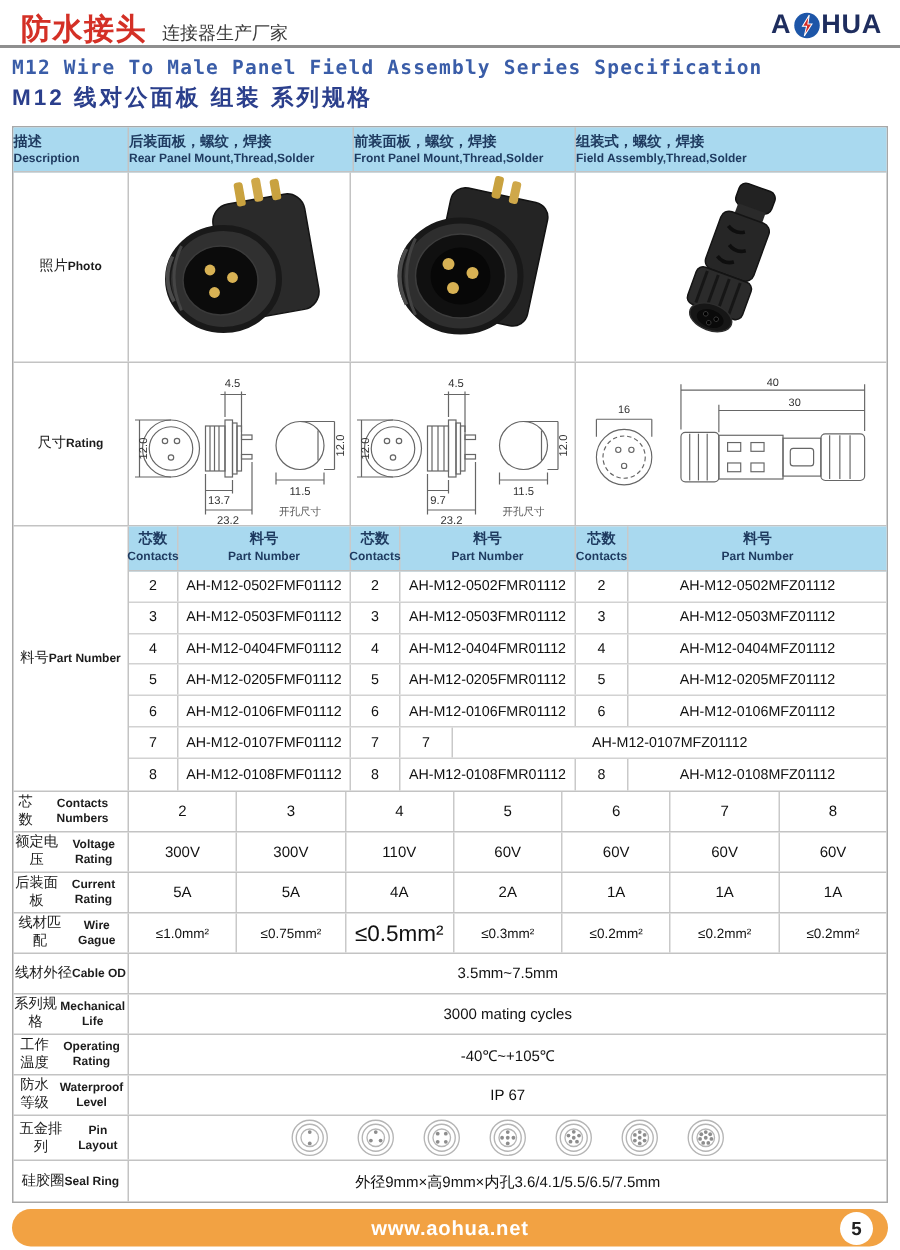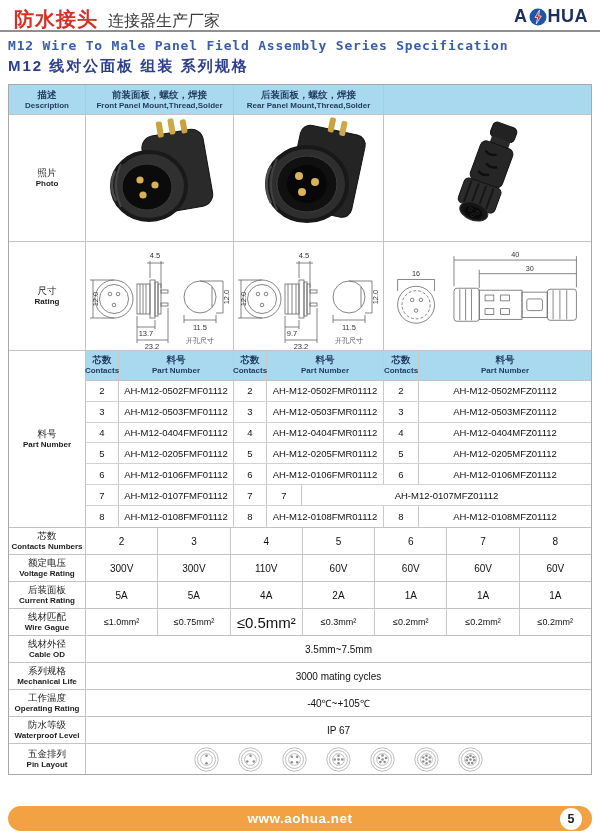--- a/index.html
+++ b/index.html
@@ -4,42 +4,42 @@
 <style>
   html,body{margin:0;padding:0;background:#ffffff;}
   .page{width:600px;height:833px;position:relative;background:#fff;overflow:hidden;
         font-family:"Liberation Sans",sans-serif;color:#1a1a1a;}
 
   
   .header{height:32px;box-sizing:border-box;padding:6px 12px 0 14px;display:flex;
           justify-content:space-between;align-items:flex-start;border-bottom:2px solid #8f8f8f;}
   .brand{display:flex;align-items:baseline;}
   .brand-cn{font-size:20px;font-weight:bold;color:#d43026;letter-spacing:1px;}
-  .brand-sub{font-size:16px;color:#3a3a3a;margin-left:10px;font-family:Liberation Mono, monospace;}
+  .brand-sub{font-size:12px;color:#3a3a3a;margin-left:10px;font-family:Liberation Mono, monospace;}
   .logo{display:flex;align-items:center;font-weight:bold;font-size:18px;color:#1e2d5e;letter-spacing:0.5px;}
   .logo svg{margin:0 1px;}
 
   
   .title-en{margin:6px 8px 0;font-family:"DejaVu Sans Mono",monospace;font-weight:bold;
             font-size:13px;line-height:16px;color:#3a5da8;letter-spacing:0.8px;white-space:nowrap;}
   .title-cn{margin:2px 8px 0;font-size:15px;line-height:19px;font-weight:bold;color:#2b3f8c;letter-spacing:2px;}
 
   
   .spec-table{margin:9px 8px 0;border:1px solid #a8a8a8;}
   .t-row{display:flex;border-bottom:1px solid #c3c3c3;box-sizing:border-box;}
   .t-row:last-child{border-bottom:none;}
   .cell{border-right:1px solid #c3c3c3;box-sizing:border-box;}
-  .lab{width:77px;display:flex;flex-direction:column;justify-content:center;align-items:center;}
+  .lab{width:77px;display:flex;flex-direction:row;justify-content:center;align-items:center;text-align:center;}
   .lab .cn{font-size:9.5px;color:#1c1c1c;line-height:12px;}
   .lab .en{font-size:8px;font-weight:bold;color:#1c1c1c;line-height:10px;}
   .c1{width:148px;}
   .c2{width:150px;}
   .c3{flex:1;border-right:none;}
   .hdr{background:#a9d9ef;}
-  .hcell{display:flex;flex-direction:column;justify-content:center;align-items:center;text-align:center;}
+  .hcell{display:flex;flex-direction:column;justify-content:center;align-items:flex-start;text-align:center;}
   .hcell .cn{font-size:9.5px;font-weight:bold;color:#1e3a5f;line-height:12px;}
   .hcell .en{font-size:8px;font-weight:bold;color:#1e3a5f;line-height:10px;}
   .media{display:flex;align-items:center;justify-content:center;overflow:hidden;}
 
   
   .pn-grid{flex:1;display:flex;flex-direction:column;}
   .pn-hrow{height:30px;display:flex;background:#a9d9ef;border-bottom:1px solid #c3c3c3;box-sizing:border-box;}
   .pn-row{height:21px;display:flex;border-bottom:1px solid #d2d2d2;box-sizing:border-box;}
   .pn-row:last-child{border-bottom:none;}
   .pn-cell{border-right:1px solid #c9c9c9;box-sizing:border-box;display:flex;align-items:center;
@@ -91,27 +91,31 @@
   <div class="title-en">M12 Wire To Male Panel Field Assembly Series Specification</div>
   <div class="title-cn">M12 线对公面板 组装 系列规格</div>
 
   <div class="spec-table">
 
     <div class="t-row hdr" style="height:30px">
       <div class="cell lab hcell">
         <span class="cn">描述</span>
         <span class="en">Description</span>
       </div>
+      <div class="cell c2 hcell">
+        <span class="cn">后装面板，螺纹，焊接</span>
+        <span class="en">Rear Panel Mount,Thread,Solder</span>
+      </div>
       <div class="cell c1 hcell">
         <span class="cn">前装面板，螺纹，焊接</span>
         <span class="en">Front Panel Mount,Thread,Solder</span>
       </div>
-      <div class="cell c2 hcell">
-        <span class="cn">后装面板，螺纹，焊接</span>
-        <span class="en">Rear Panel Mount,Thread,Solder</span>
+      <div class="cell c3 hcell">
+        <span class="cn">组装式，螺纹，焊接</span>
+        <span class="en">Field Assembly,Thread,Solder</span>
       </div>
     </div>
 
     <div class="t-row" style="height:127px">
       <div class="cell lab">
         <span class="cn">照片</span>
         <span class="en">Photo</span>
       </div>
       <div class="cell c1 media">
         <svg width="146" height="125" viewBox="0 0 146 125">
@@ -596,20 +600,27 @@
               <circle cx="16.9" cy="18.8" r="1.4"></circle>
               <circle cx="13.1" cy="18.8" r="1.4"></circle>
               <circle cx="10.8" cy="15.9" r="1.4"></circle>
               <circle cx="11.7" cy="12.4" r="1.4"></circle>
               <circle cx="15" cy="15" r="1.4"></circle>
             </g>
         </svg>
       </div>
     </div>
 
+    <div class="t-row" style="height:27px">
+      <div class="cell lab">
+        <span class="cn">硅胶圈</span>
+        <span class="en">Seal Ring</span>
+      </div>
+      <div class="span-cell">外径9mm×高9mm×内孔3.6/4.1/5.5/6.5/7.5mm</div>
+    </div>
 
   </div>
 
   <div class="footer">
     <span class="footer-url">www.aohua.net</span>
     <span class="page-num">5</span>
   </div>
 
 </div>
 

